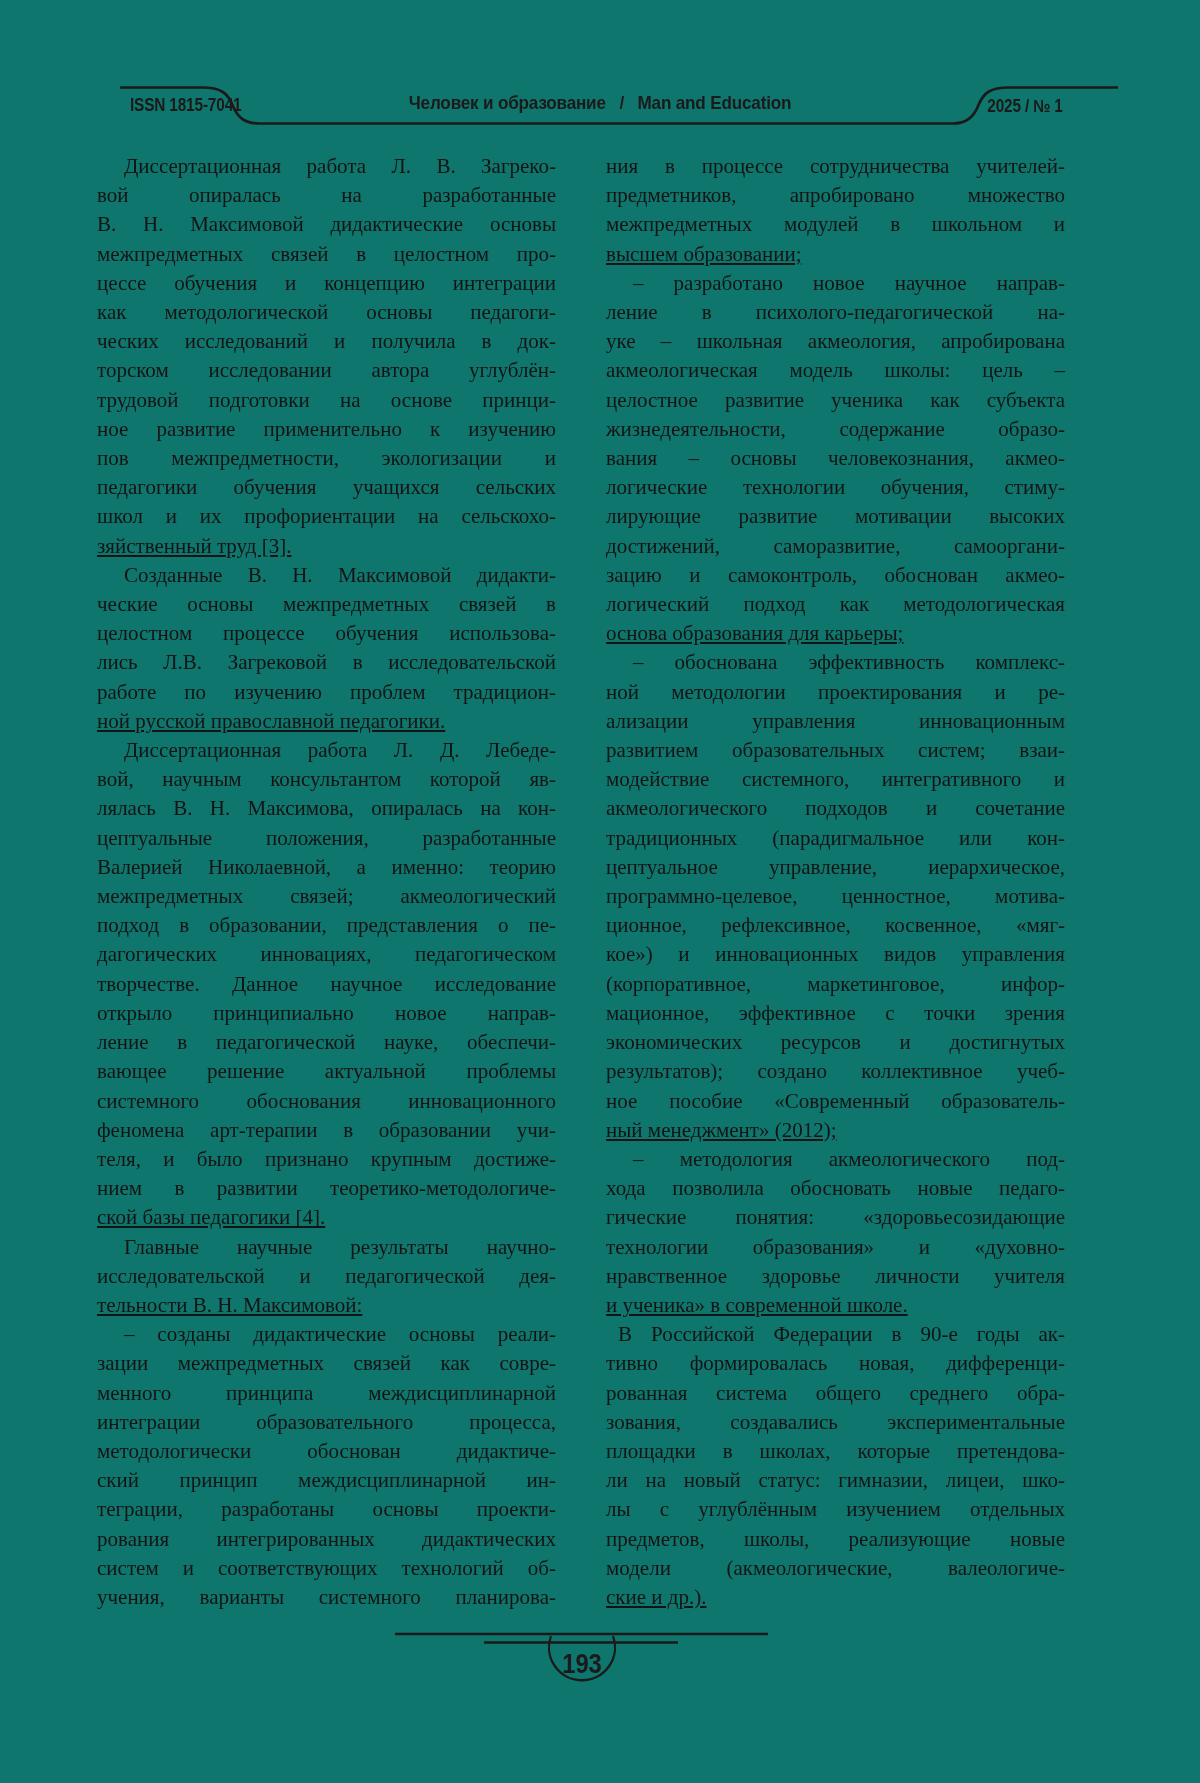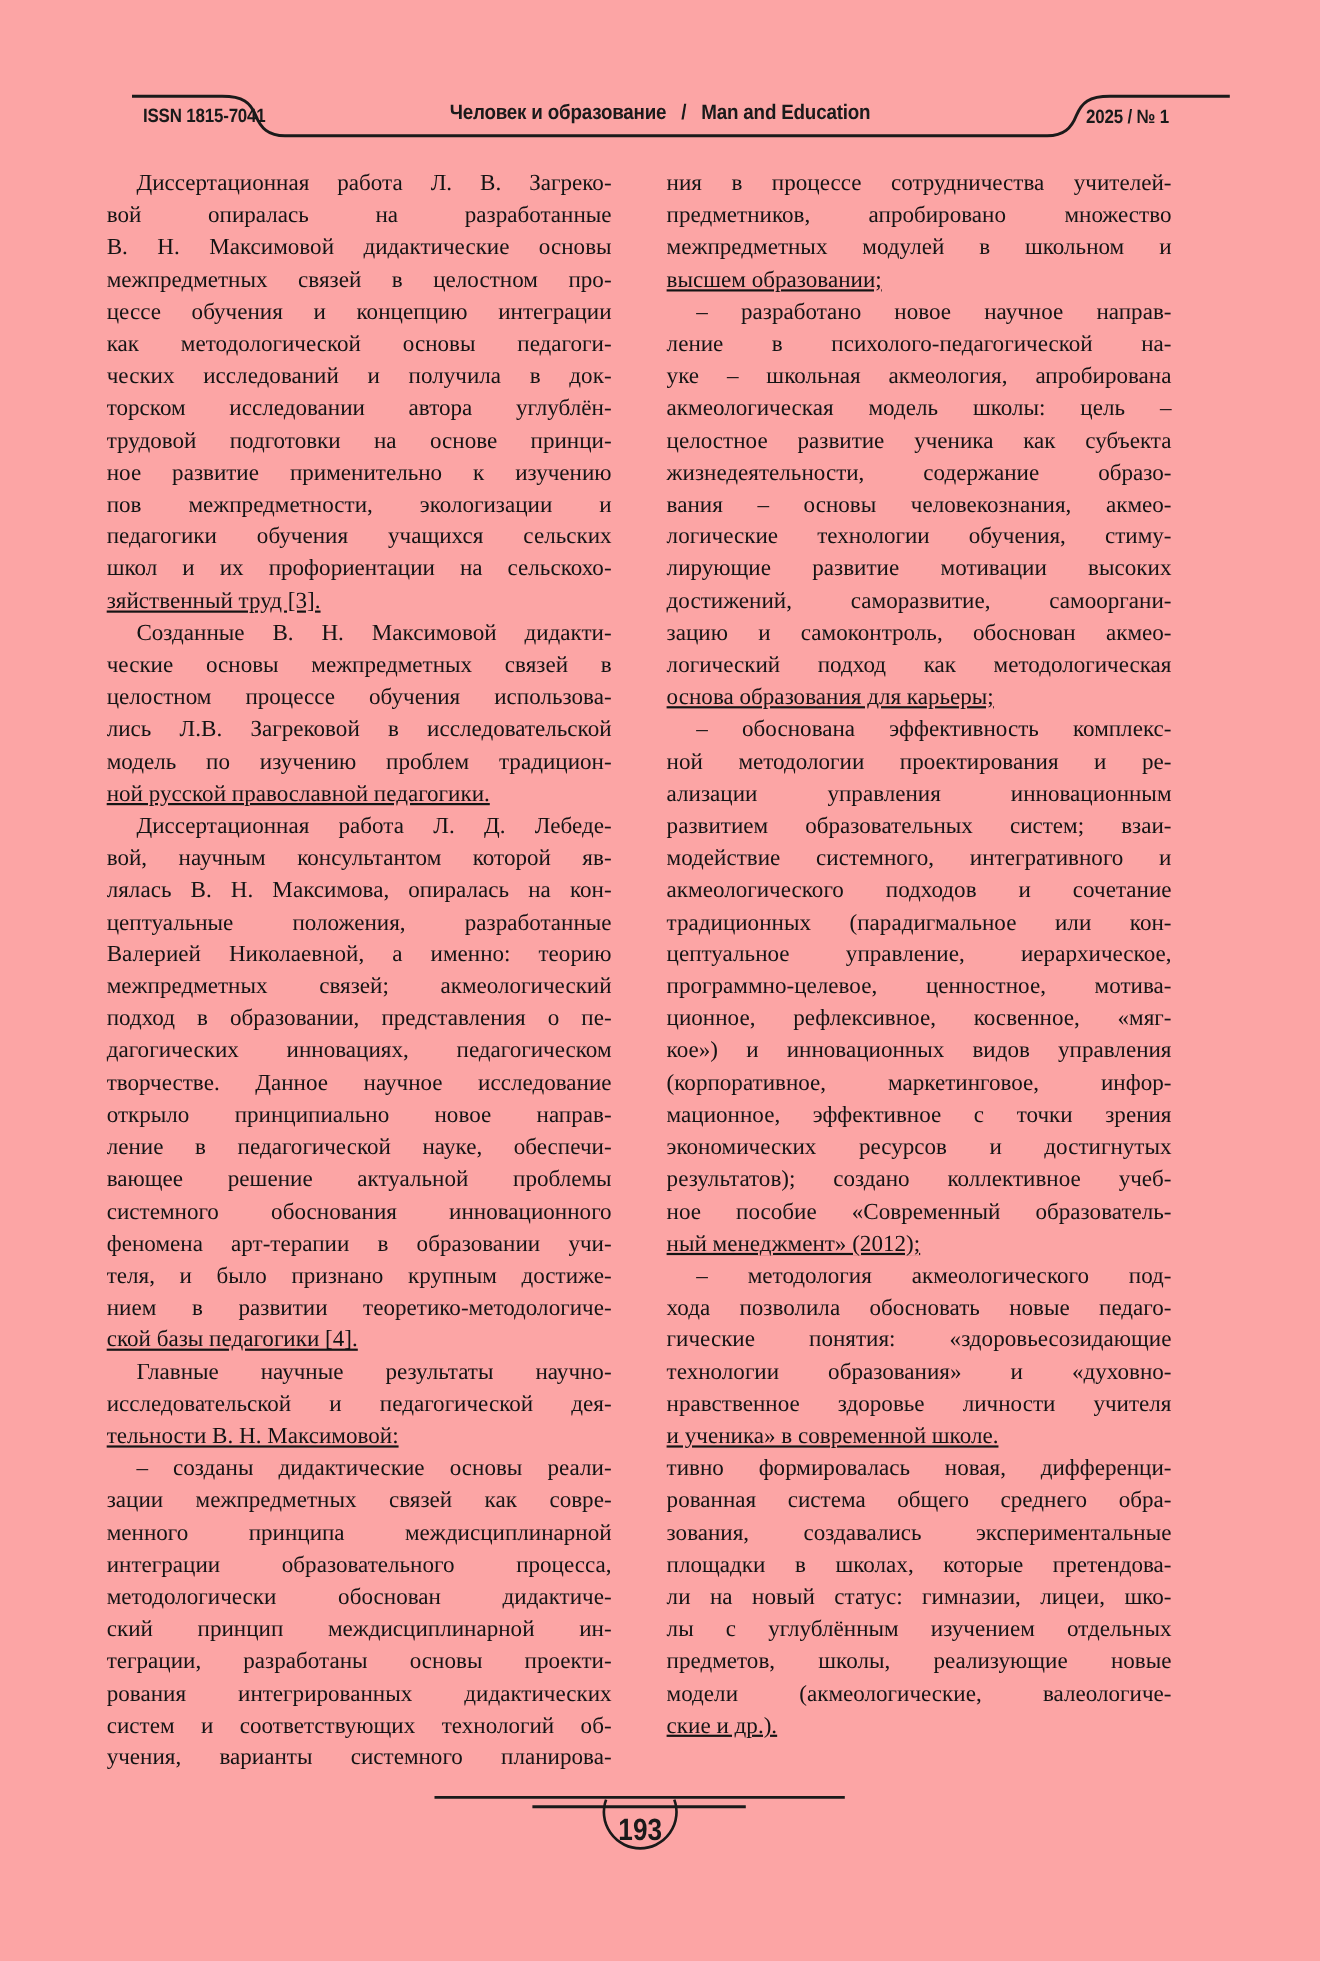--- a/index.html
+++ b/index.html
@@ -1,19 +1,19 @@
 <!DOCTYPE html>
 <html lang="ru"><head>
 <meta charset="utf-8">
 <style>
   html,body { margin:0; padding:0; background:#e8e8e8; }
   .page {
     position:relative;
     width:1200px; height:1783px;
-    background:#fca5a5;
+    background:#0f766e;
     overflow:hidden;
     font-family:"Liberation Serif", serif;
     color:#141414;
   }
   
   .hdr-svg, .ftr-svg {
     position:absolute; left:0; top:0;
     width:1200px; height:1783px;
     pointer-events:none;
   }
@@ -110,21 +110,21 @@
       <div class="ln">трудовой подготовки на основе принци-</div>
       <div class="ln">ное развитие применительно к изучению</div>
       <div class="ln">пов межпредметности, экологизации и</div>
       <div class="ln">педагогики обучения учащихся сельских</div>
       <div class="ln">школ и их профориентации на сельскохо-</div>
       <div class="ln last">зяйственный труд [3].</div>
       <div class="ln ind">Созданные В. Н. Максимовой дидакти-</div>
       <div class="ln">ческие основы межпредметных связей в</div>
       <div class="ln">целостном процессе обучения использова-</div>
       <div class="ln">лись Л.В. Загрековой в исследовательской</div>
-      <div class="ln">модель по изучению проблем традицион-</div>
+      <div class="ln">работе по изучению проблем традицион-</div>
       <div class="ln last">ной русской православной педагогики.</div>
       <div class="ln ind">Диссертационная работа Л. Д. Лебеде-</div>
       <div class="ln">вой, научным консультантом которой яв-</div>
       <div class="ln">лялась В. Н. Максимова, опиралась на кон-</div>
       <div class="ln">цептуальные положения, разработанные</div>
       <div class="ln">Валерией Николаевной, а именно: теорию</div>
       <div class="ln">межпредметных связей; акмеологический</div>
       <div class="ln">подход в образовании, представления о пе-</div>
       <div class="ln">дагогических инновациях, педагогическом</div>
       <div class="ln">творчестве. Данное научное исследование</div>
@@ -184,20 +184,21 @@
       <div class="ln">экономических ресурсов и достигнутых</div>
       <div class="ln">результатов); создано коллективное учеб-</div>
       <div class="ln">ное пособие «Современный образователь-</div>
       <div class="ln last">ный менеджмент» (2012);</div>
       <div class="ln ind">– методология акмеологического под-</div>
       <div class="ln">хода позволила обосновать новые педаго-</div>
       <div class="ln">гические понятия: «здоровьесозидающие</div>
       <div class="ln">технологии образования» и «духовно-</div>
       <div class="ln">нравственное здоровье личности учителя</div>
       <div class="ln last">и ученика» в современной школе.</div>
+      <div class="ln ind-sm">В Российской Федерации в 90-е годы ак-</div>
       <div class="ln">тивно формировалась новая, дифференци-</div>
       <div class="ln">рованная система общего среднего обра-</div>
       <div class="ln">зования, создавались экспериментальные</div>
       <div class="ln">площадки в школах, которые претендова-</div>
       <div class="ln">ли на новый статус: гимназии, лицеи, шко-</div>
       <div class="ln">лы с углублённым изучением отдельных</div>
       <div class="ln">предметов, школы, реализующие новые</div>
       <div class="ln">модели (акмеологические, валеологиче-</div>
       <div class="ln last">ские и др.).</div>
     </div>

